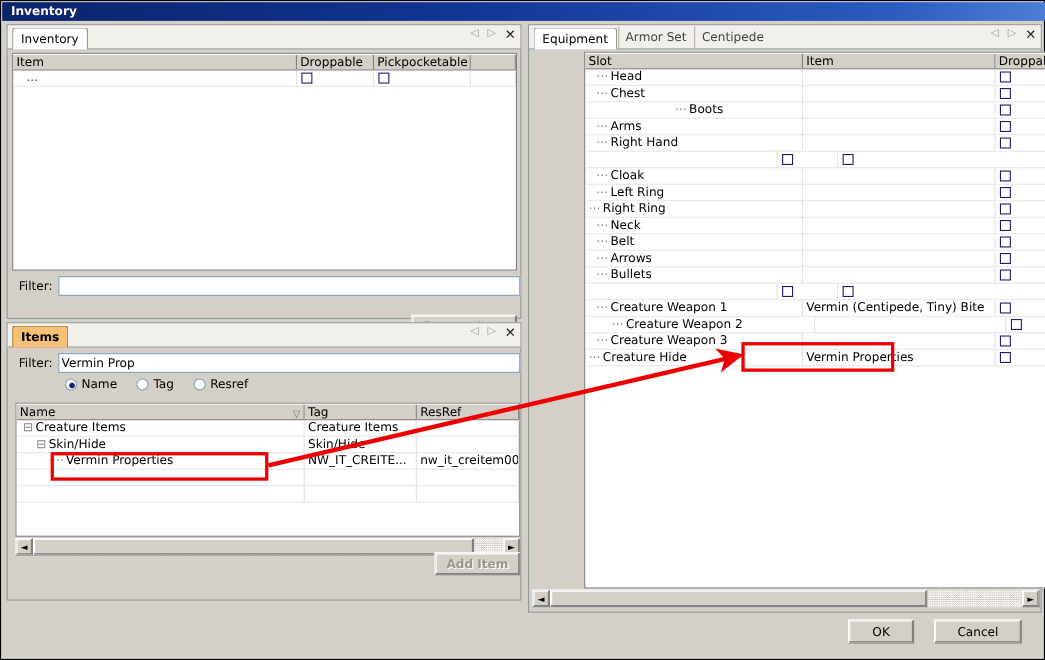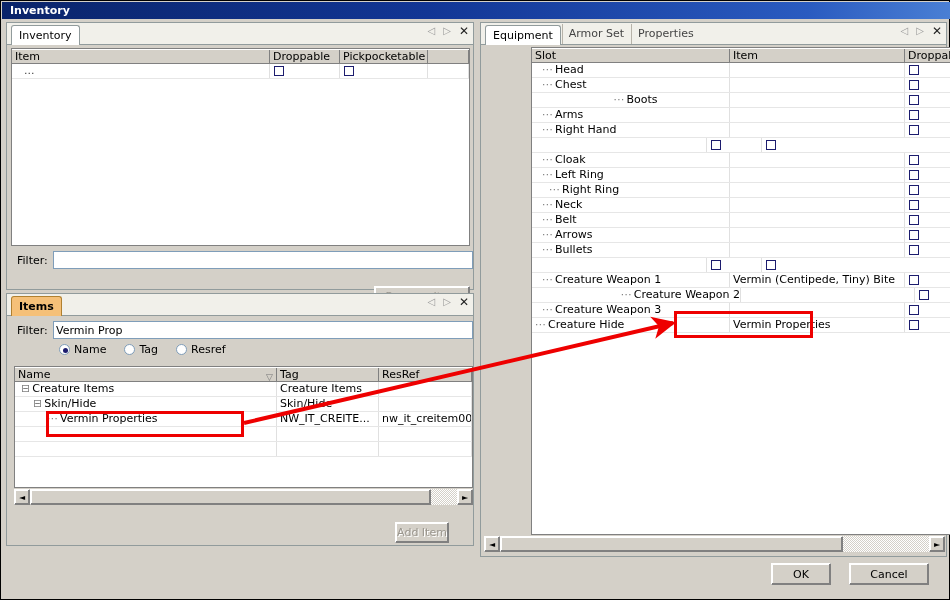--- a/index.html
+++ b/index.html
@@ -279,33 +279,33 @@
     </div>
 
     <div class="hscroll" style="position:absolute; left:7px; top:195px; width:459px;">
       <div class="sbtn">◄</div>
       <div class="strack">
         <div class="sthumb" style="width:94%;"></div>
       </div>
       <div class="sbtn">►</div>
     </div>
 
-    <button class="btn disabled" style="position:absolute; left:388px; top:228px; width:54px;">Add Item</button>
+    <button class="btn disabled" style="position:absolute; left:388px; top:208px; width:78px;font-weight:bold;">Add Item</button>
   </div>
 
   <div class="panel" style="left:479px; top:21px; width:467px; height:535px;">
     <div class="panel-tabstrip">
       <div class="tab active">
         <span>Equipment</span>
       </div>
       <div class="tab flat">
         <span>Armor Set</span>
       </div>
       <div class="tab flat">
-        <span>Properties</span>
+        <span>Centipede</span>
       </div>
       <div class="tabctl">
         <span class="glyph">◁</span>
         <span class="glyph">▷</span>
         <span class="closeg">✕</span>
       </div>
     </div>
 
     <div style="position:absolute; left:3px; top:24px; width:461px; height:488px; display:flex;margin-left:47px;">
       <div class="grid" style="flex:1; border:1px solid #808080; overflow:hidden;">
@@ -389,21 +389,21 @@
               <div class="cell" style="width: 198px; padding-left: 10px;"><span class="treeind">⋯</span><span>Left Ring</span></div>
               <div class="cell" style="width: 175px;"></div>
               <div class="cell center" style="width: 55px;">
                 <span class="cbox"></span>
               </div>
               <div class="cell center" style="flex: 1 1 0%;">
                 <span class="cbox"></span>
               </div>
             </div>
             <div class="row">
-              <div class="cell" style="width: 198px; padding-left: 17px;"><span class="treeind">⋯</span><span>Right Ring</span></div>
+              <div class="cell" style="width: 198px; padding-left: 3px;"><span class="treeind">⋯</span><span>Right Ring</span></div>
               <div class="cell" style="width: 175px;"></div>
               <div class="cell center" style="width: 55px;">
                 <span class="cbox"></span>
               </div>
               <div class="cell center" style="flex: 1 1 0%;">
                 <span class="cbox"></span>
               </div>
             </div>
             <div class="row">
               <div class="cell" style="width: 198px; padding-left: 10px;"><span class="treeind">⋯</span><span>Neck</span></div>
@@ -458,21 +458,21 @@
               <div class="cell" style="width: 198px; padding-left: 10px;"><span class="treeind">⋯</span><span>Creature Weapon 1</span></div>
               <div class="cell" style="width: 175px;">Vermin (Centipede, Tiny) Bite</div>
               <div class="cell center" style="width: 55px;">
                 <span class="cbox"></span>
               </div>
               <div class="cell center" style="flex: 1 1 0%;">
                 <span class="cbox"></span>
               </div>
             </div>
             <div class="row">
-              <div class="cell" style="width: 210px; padding-left: 10px; text-align: right;"><span class="treeind">⋯</span><span>Creature Weapon 2</span></div>
+              <div class="cell" style="width: 210px; padding-left: 24px;"><span class="treeind">⋯</span><span>Creature Weapon 2</span></div>
               <div class="cell" style="width: 175px;"></div>
               <div class="cell center" style="width: 55px;">
                 <span class="cbox"></span>
               </div>
               <div class="cell center" style="flex: 1 1 0%;">
                 <span class="cbox"></span>
               </div>
             </div>
             <div class="row">
               <div class="cell" style="width: 198px; padding-left: 10px;"><span class="treeind">⋯</span><span>Creature Weapon 3</span></div>

